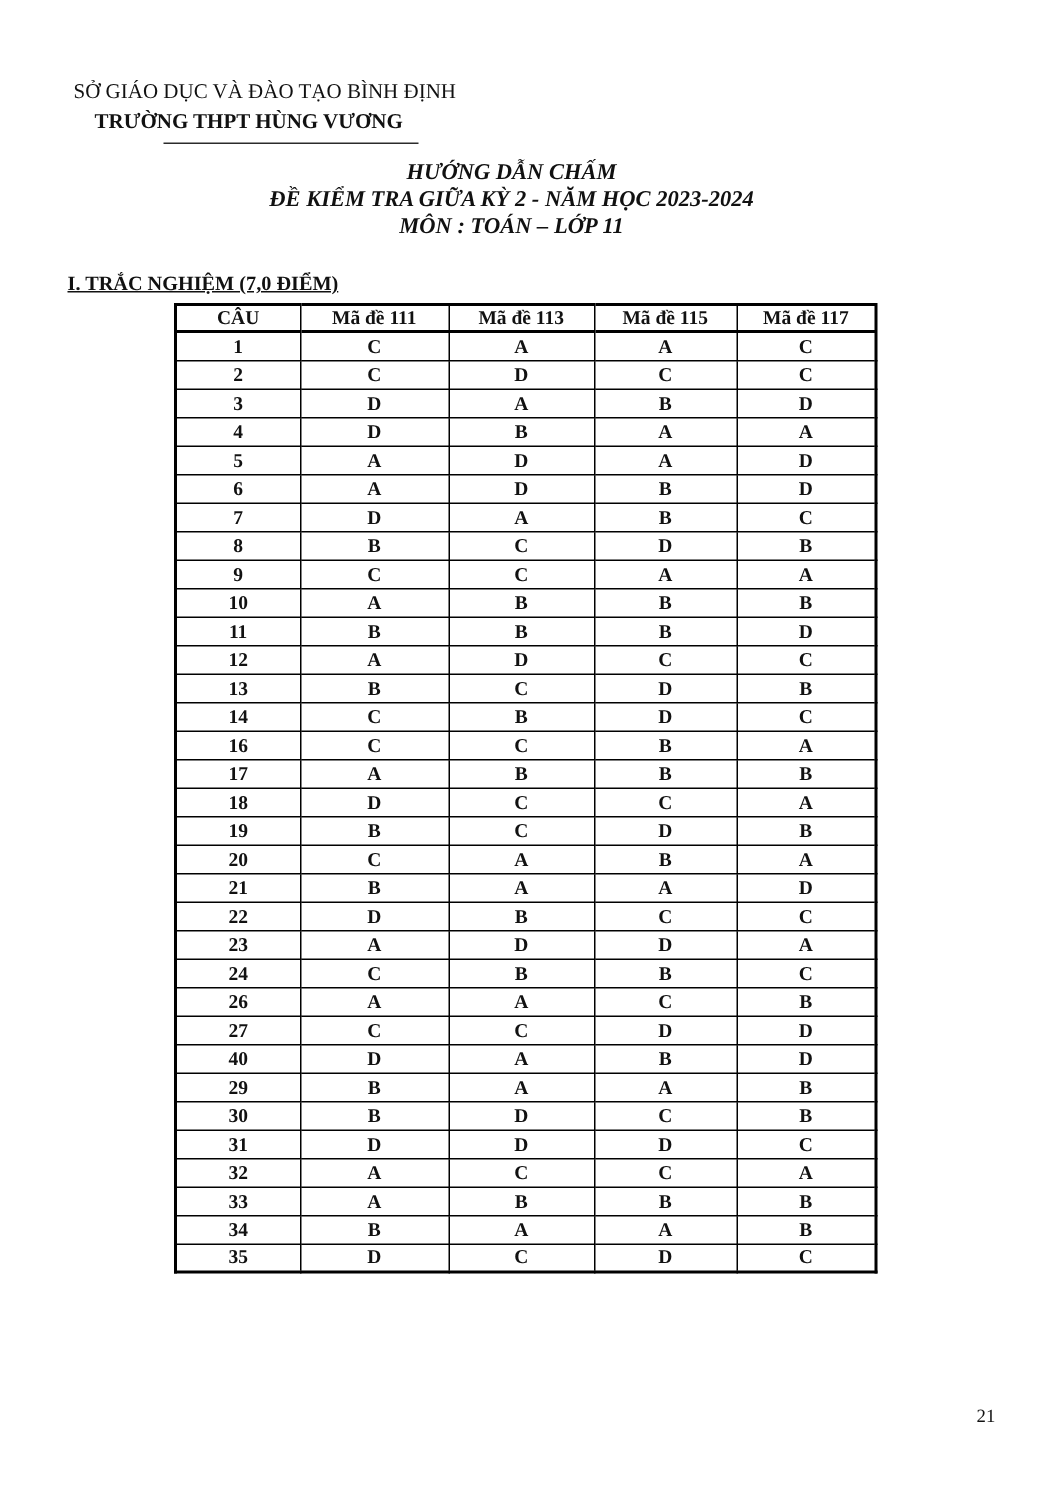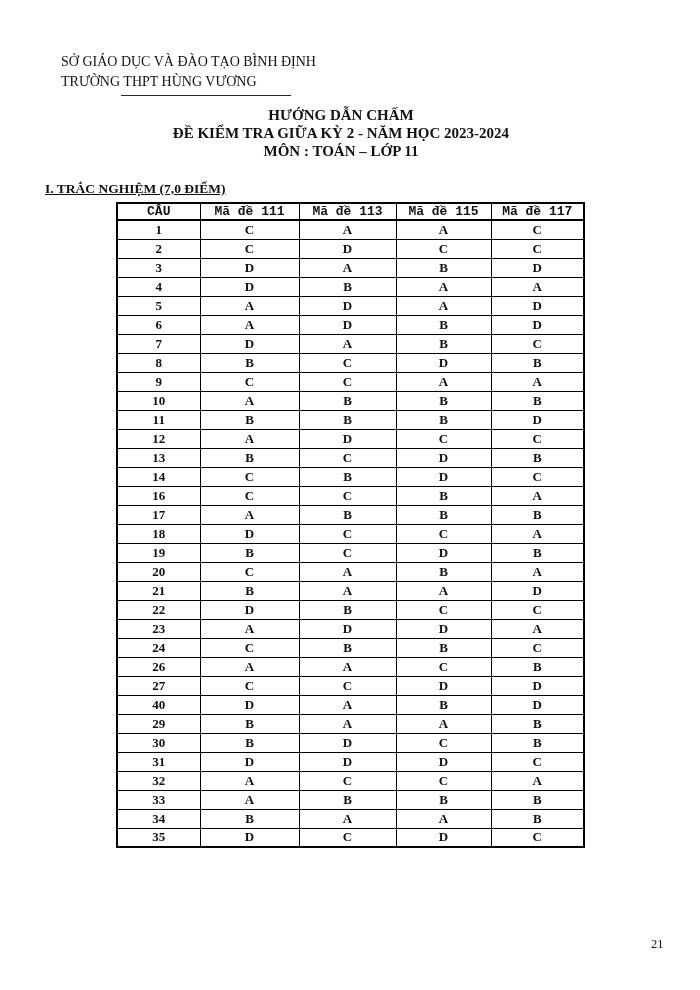--- a/index.html
+++ b/index.html
@@ -7,46 +7,47 @@
   body {
     position: relative;
     background: #ffffff;
     color: #111111;
     font-family: "Liberation Serif", "DejaVu Serif", serif;
     overflow: hidden;
   }
 
   .header-block {
     position: absolute;
-    left: 61px;
+    left: 49px;
     top: 52px;
     font-size: 14px;
     line-height: 20px;
     white-space: nowrap;
   }
   .department-name { font-weight: normal; }
-  .school-name { font-weight: normal; }
+  .school-name { font-weight: bold; margin-left: 14px; }
   .school-underline {
     margin-left: 60px;
     margin-top: 3px;
     width: 170px;
     border-top: 1.5px solid #2b2b2b;
     height: 0;
   }
 
   .title-block {
     position: absolute;
     left: 0;
     top: 106px;
     width: 682px;
     text-align: center;
     font-weight: bold;
     font-size: 15px;
     line-height: 18px;
     white-space: nowrap;
+    font-style: italic;
   }
 
   .section-heading {
     position: absolute;
     left: 45px;
     top: 181px;
     font-weight: bold;
     font-size: 13.5px;
     text-decoration: underline;
     white-space: nowrap;
@@ -65,21 +66,20 @@
   }
   table.answer-table { border-width: 2px; }
   table.answer-table th {
     border-bottom-width: 2px;
     border-top-width: 2px;
     height: 16px;
     font-size: 13px;
     font-weight: bold;
     text-align: center;
     vertical-align: middle;
-    font-family: Liberation Mono, monospace;
   }
   table.answer-table td {
     height: 19px;
     font-size: 13px;
     font-weight: bold;
     text-align: center;
     vertical-align: middle;
     border-top-color: #4d4d4d;
   }
 

